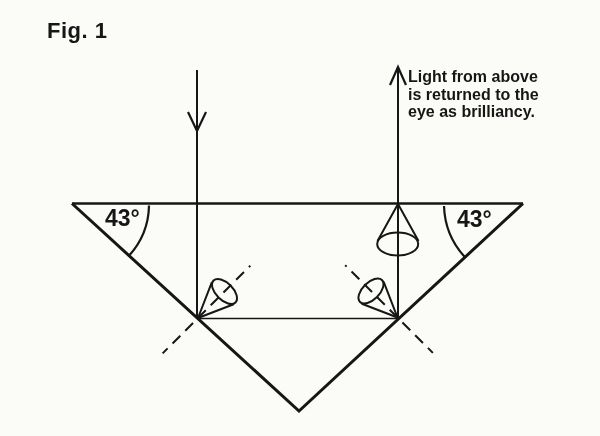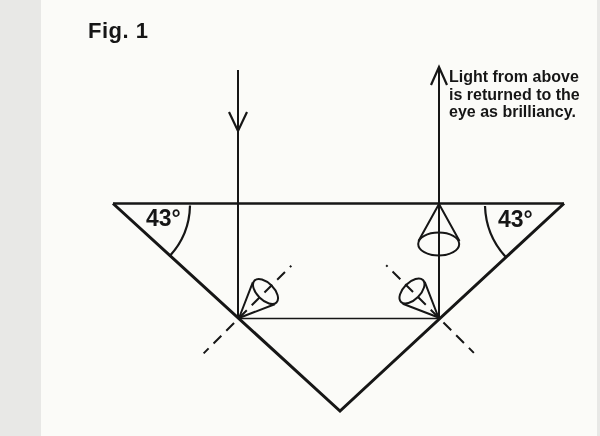--- a/index.html
+++ b/index.html
@@ -1,25 +1,24 @@
 <!DOCTYPE html>
 <html style="--ink: #161616; --paper: #fbfbf8;"><head>
 <meta charset="utf-8">
 <style>
   :root { --ink: #161616; --paper: #fbfbf8; }
   html, body { margin: 0; padding: 0; }
   body { background: #e8e8e6; }
   .page {
     position: relative;
-    width: 556px;
+    width: 600px;
     height: 436px;
     background: var(--paper);
     overflow: hidden;
     font-family: "Liberation Sans", sans-serif;
-    margin-left: 41px;
   }
   svg { display: block; width: 600px; height: 436px; }
   .ln {
     stroke: var(--ink);
     fill: none;
     stroke-linecap: butt;
     stroke-linejoin: miter;
   }
   .w30 { stroke-width: 3; }
   .w26 { stroke-width: 2.6; }

